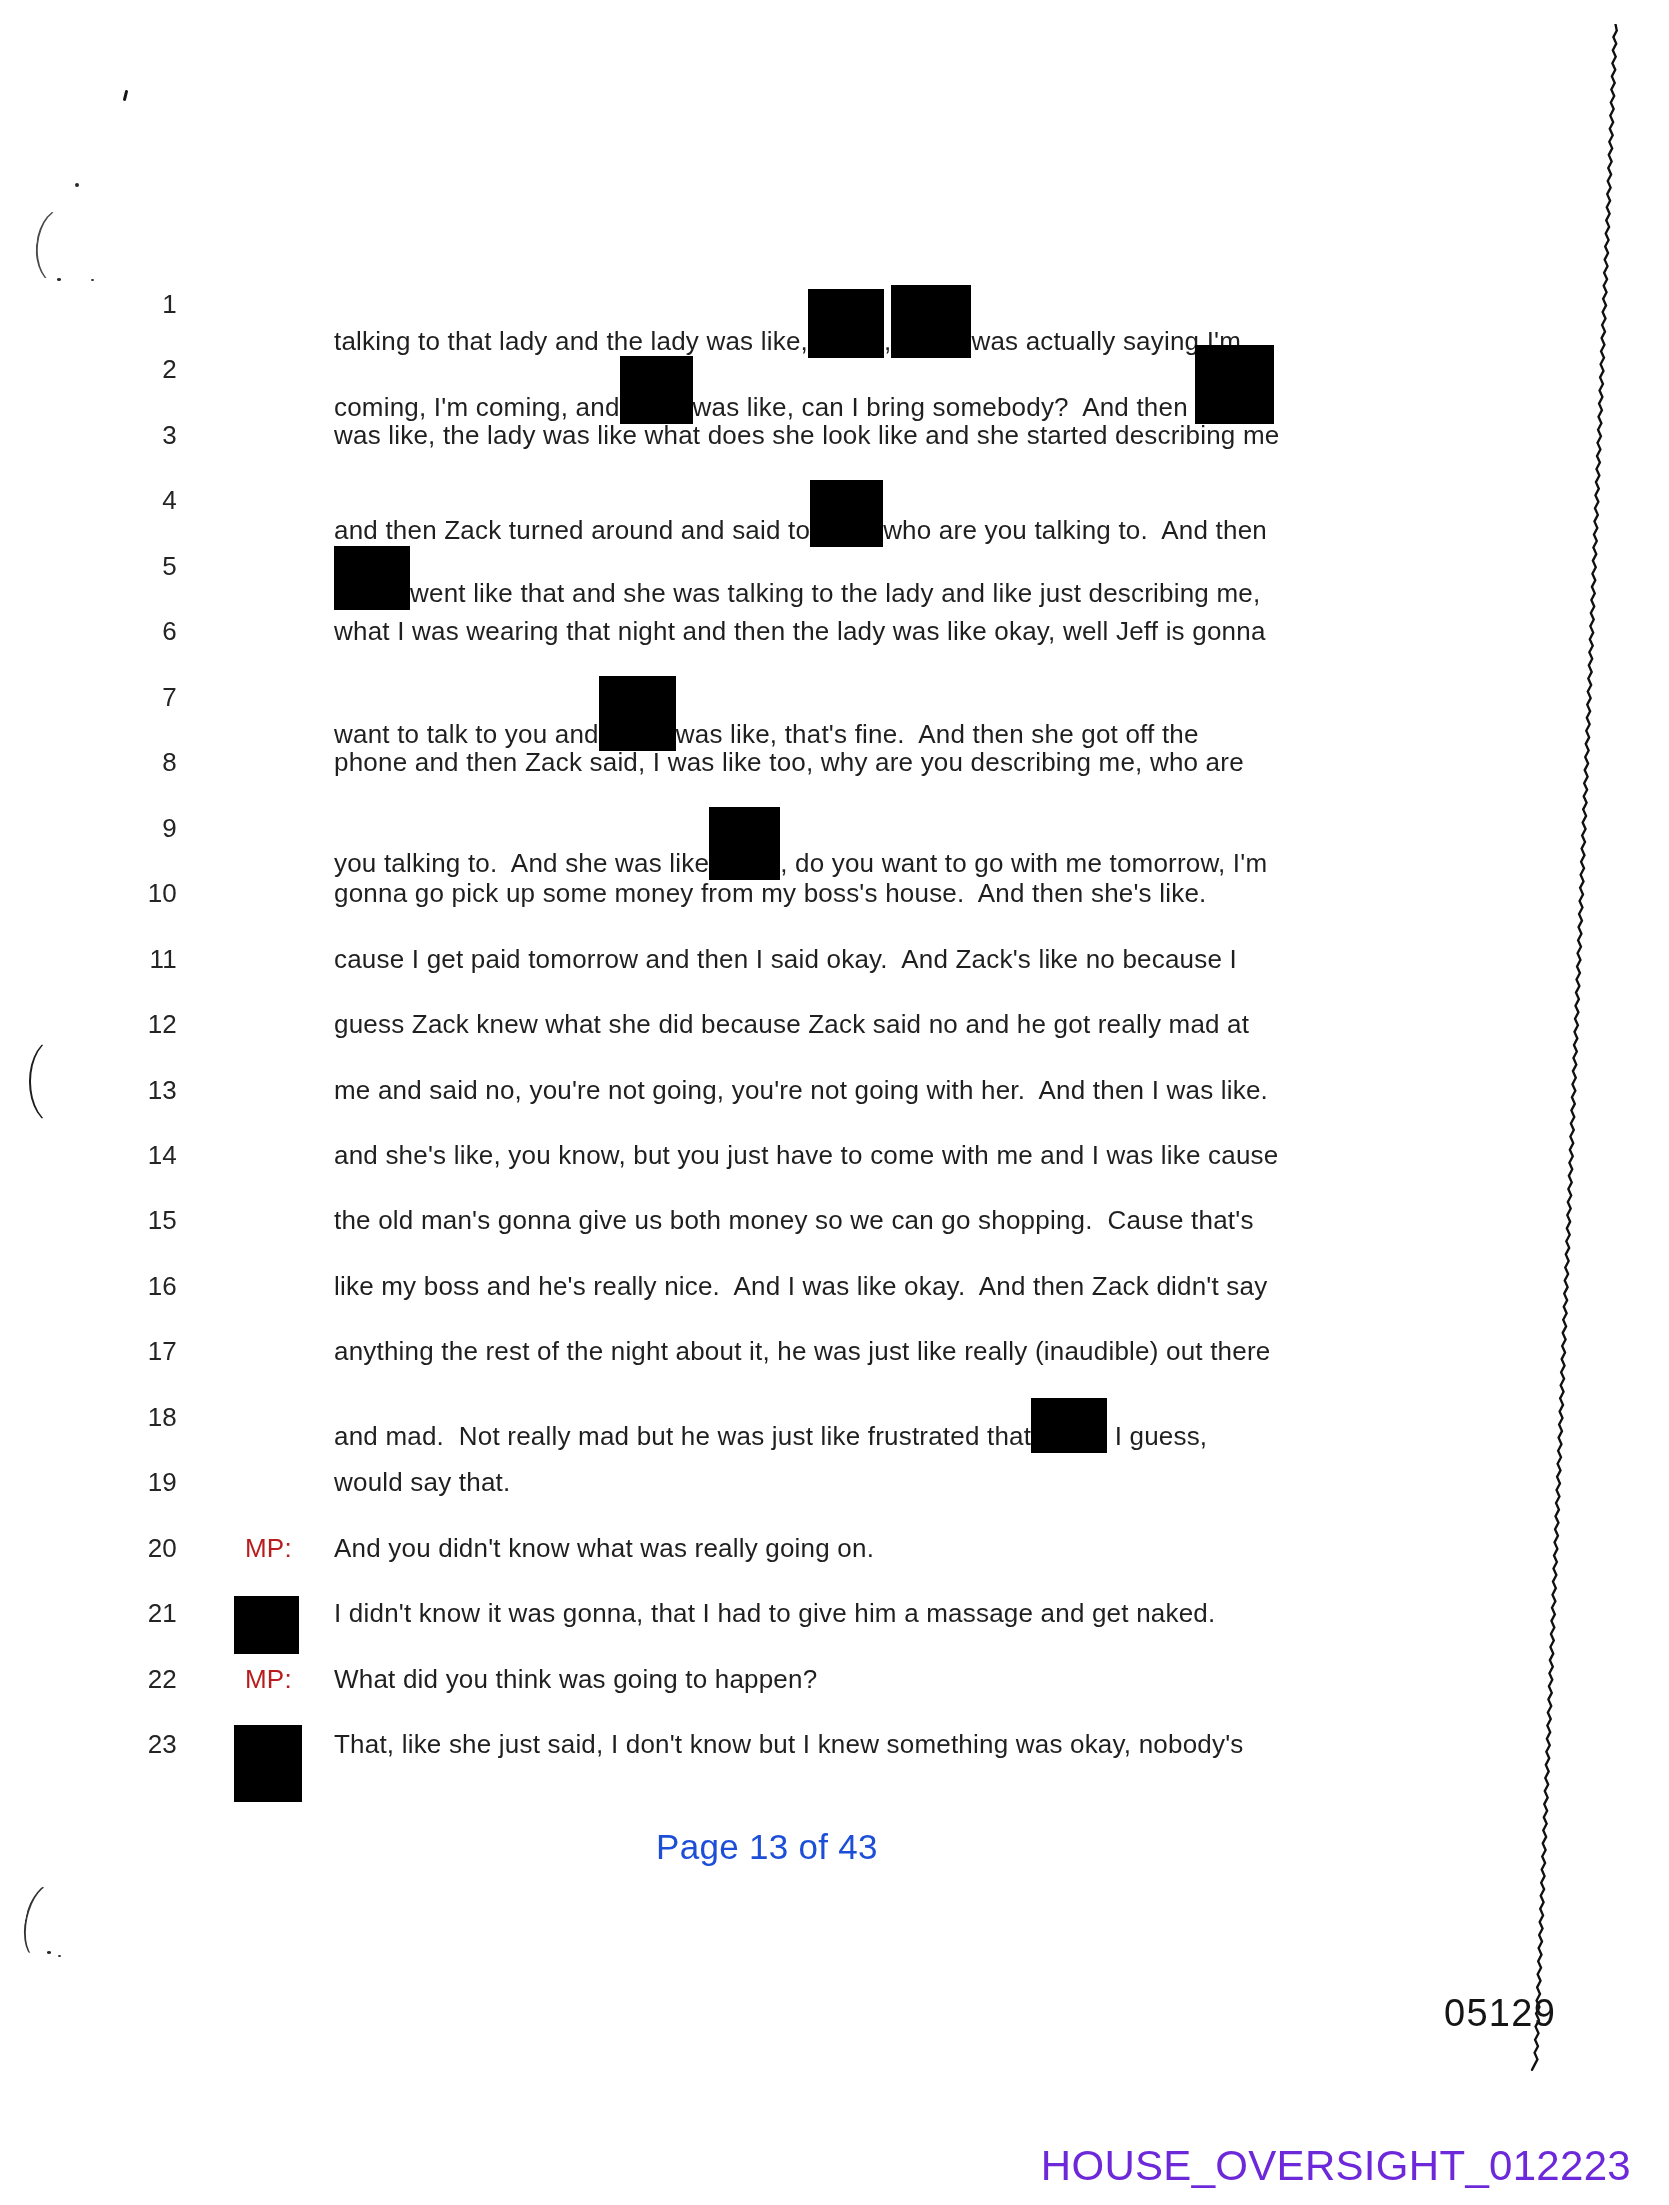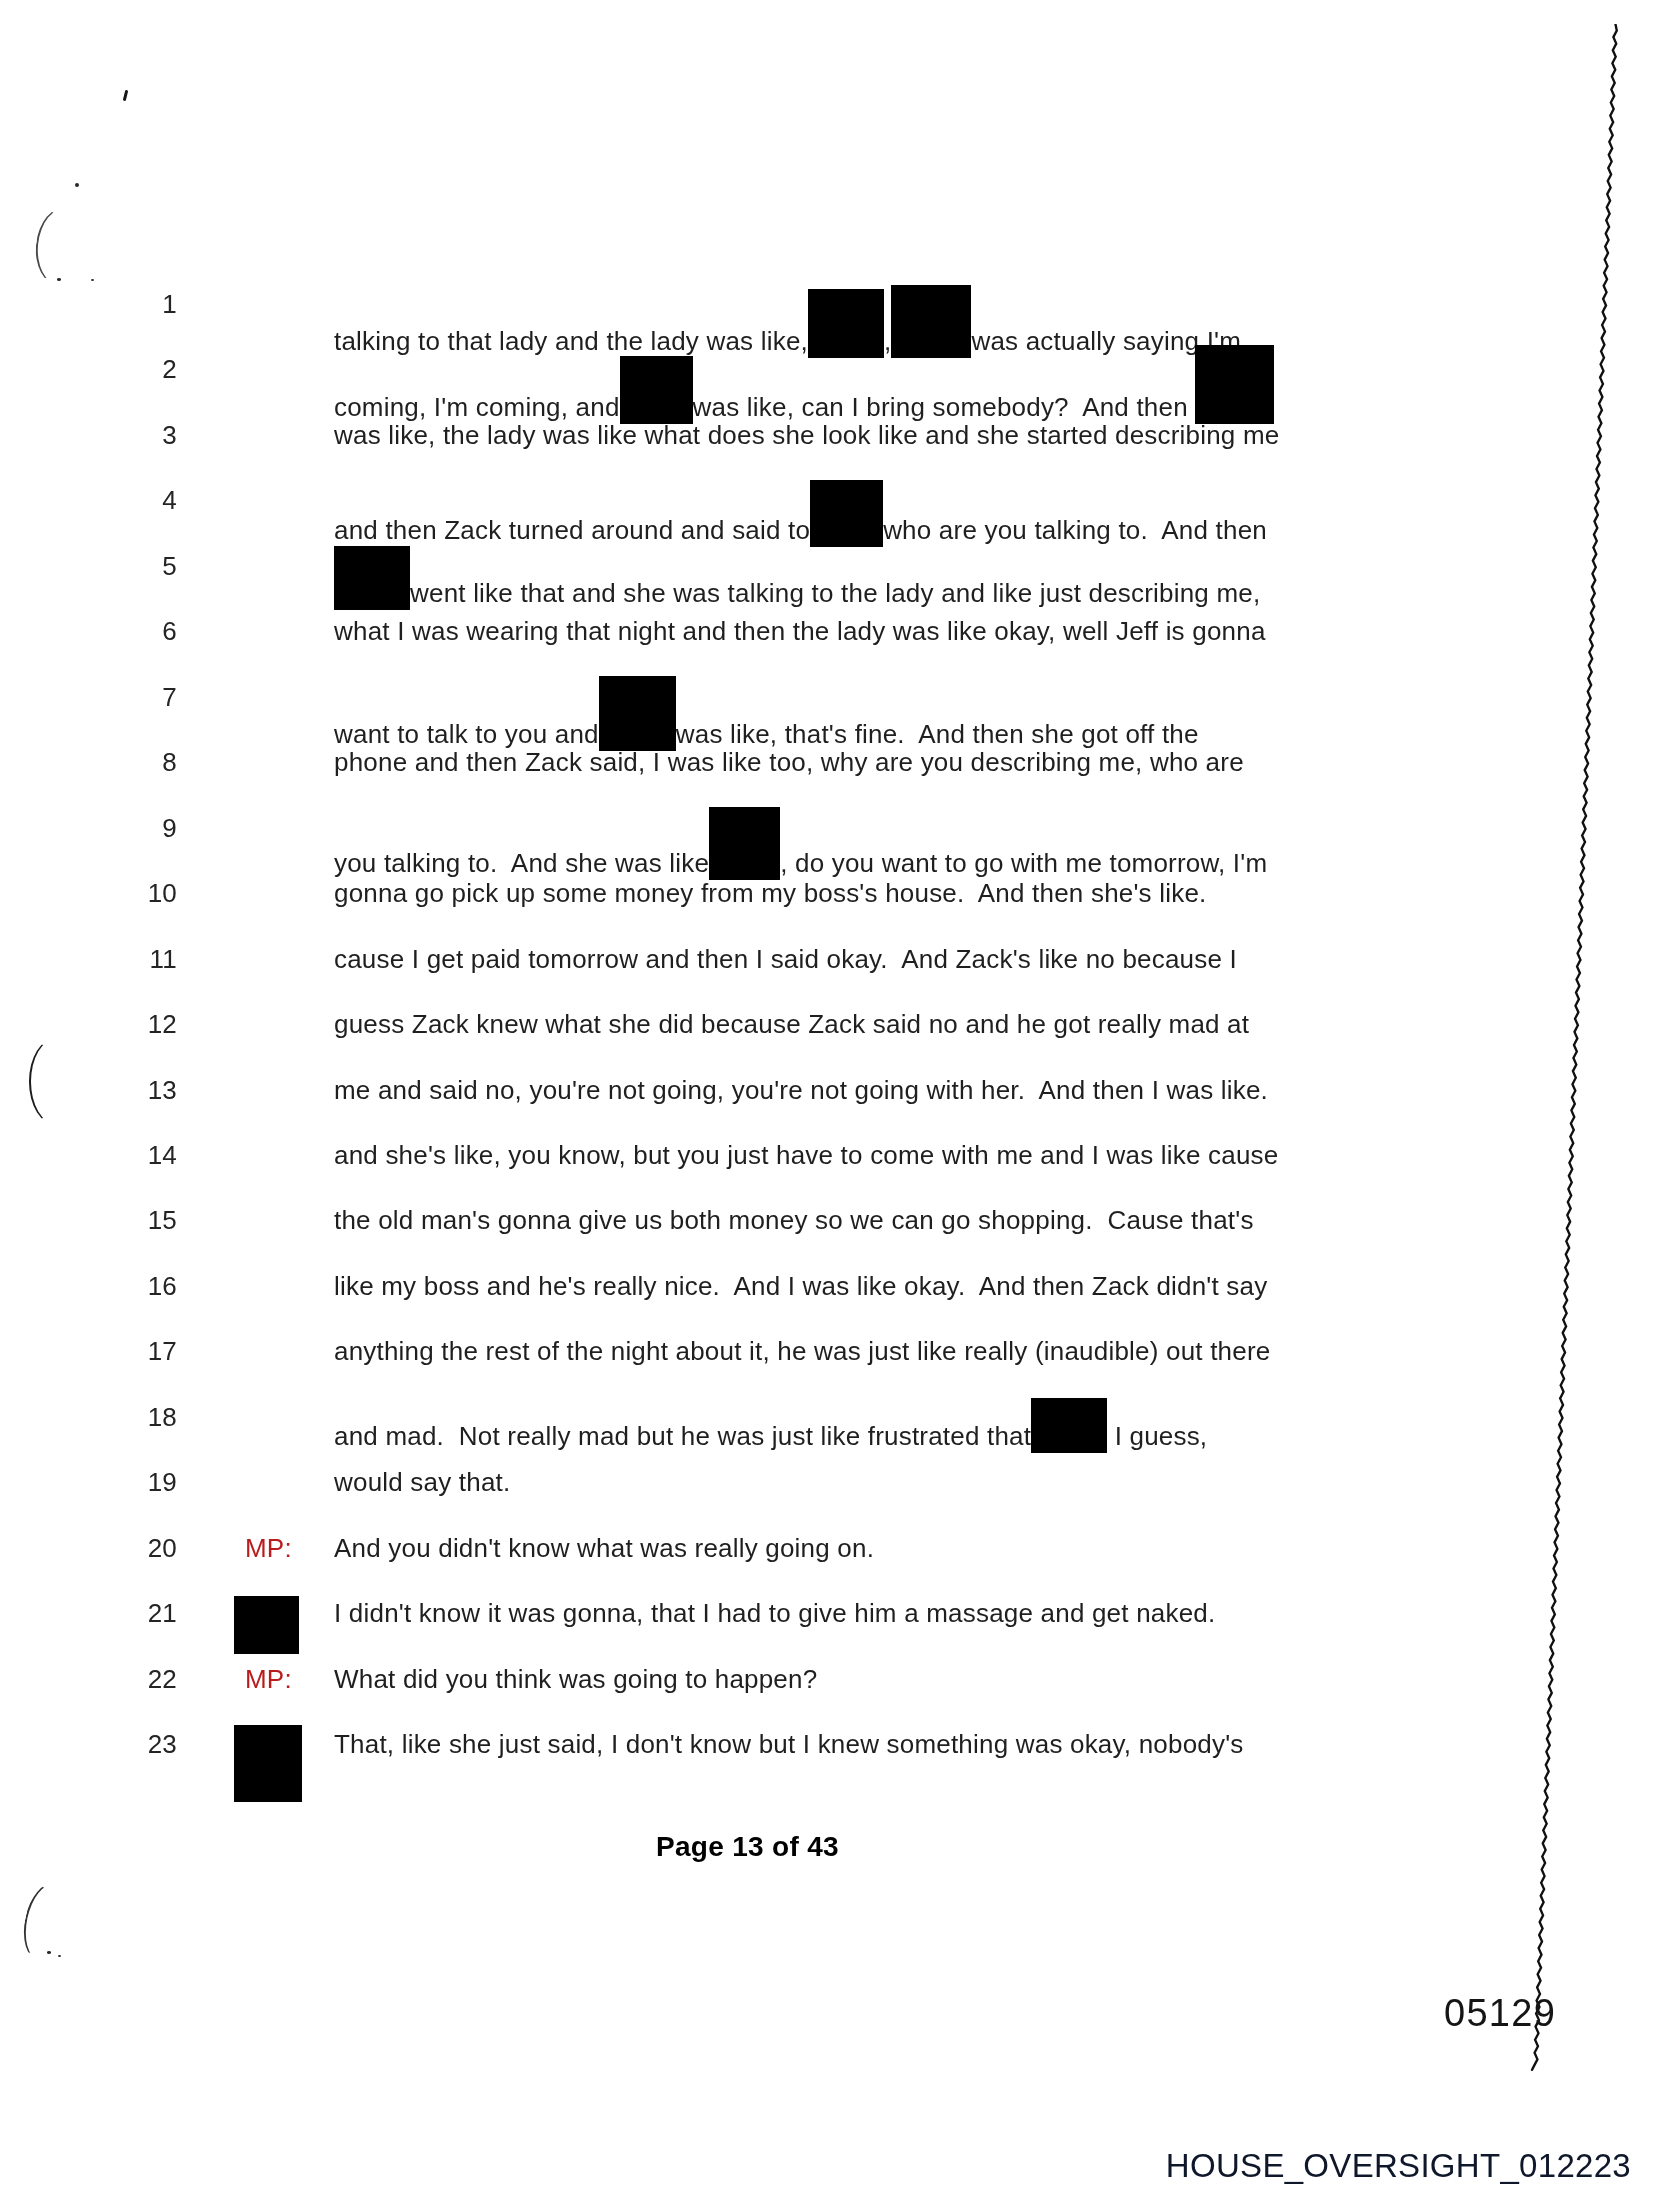--- a/index.html
+++ b/index.html
@@ -22,29 +22,29 @@
   .spk{position:absolute;left:245px;color:#b91c1c;}
   .spk-redact{position:absolute;left:234px;background:#000;display:block;}
   .content{
     position:absolute;left:334px;top:0;
     display:flex;align-items:flex-end;white-space:pre;
   }
   .t{white-space:pre;}
   .redact{background:#000;display:inline-block;flex:none;}
   .footer-text{
     position:absolute;left:656px;top:1832px;
-    font-size:28px;line-height:30px;color:#000000;letter-spacing:0.3px;font-weight:bold;
+    font-size:35px;line-height:30px;color:#1d4ed8;letter-spacing:0.3px;
   }
   .stamp{
     position:absolute;left:1444px;top:1994px;
     font-size:38px;line-height:39px;color:#151515;letter-spacing:1.3px;
   }
   .bates{
     position:absolute;right:38px;top:2147px;
-    font-size:33px;line-height:37px;color:#0f172a;letter-spacing:0.3px;
+    font-size:42px;line-height:37px;color:#6d28d9;letter-spacing:0.3px;
   }
   .arc{
     position:absolute;border-radius:50%;
     border-left:2px solid #3a3a3a;
     border-top:1.3px solid transparent;border-bottom:1.3px solid transparent;border-right:1.3px solid transparent;
   }
   .arc1{left:36px;top:207px;width:50px;height:77px;border-left-color:#4a4a4a;transform:rotate(6deg);}
   .arc2{left:29px;top:1038px;width:51px;height:85px;border-left-width:2.6px;border-left-color:#1c1c1c;}
   .arc3{left:25px;top:1883px;width:39px;height:76px;border-left-color:#333;transform:rotate(12deg);}
   .dot{position:absolute;background:#2a2a2a;border-radius:50%;}

